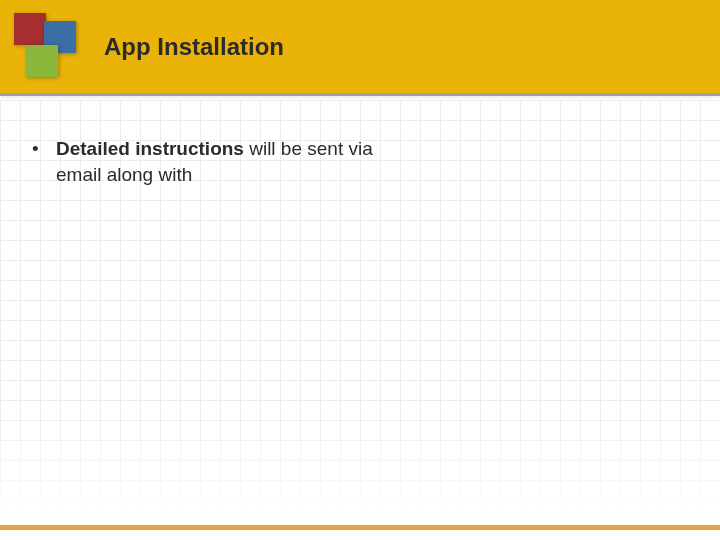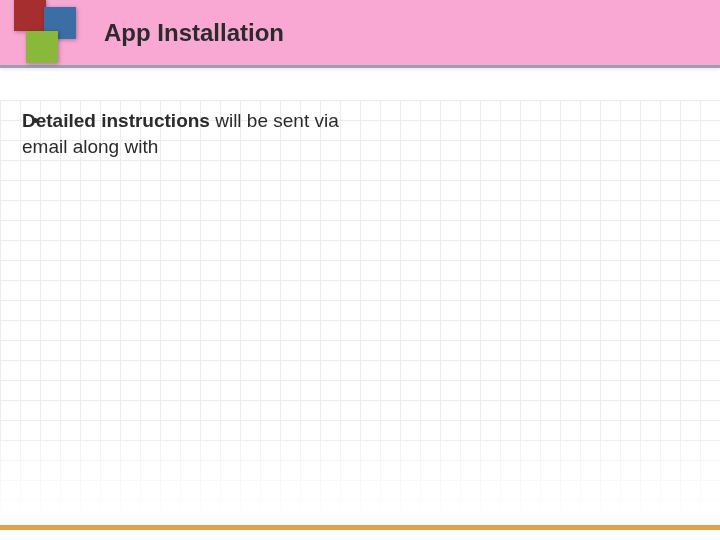--- a/index.html
+++ b/index.html
@@ -23,23 +23,23 @@
     background-size: 20px 20px;
     background-position: 0 0;
     z-index: 0;
     
     mask-image: linear-gradient(to bottom, #000 0%, #000 72%, transparent 95%);
     -webkit-mask-image: linear-gradient(to bottom, #000 0%, #000 72%, transparent 95%);
   }
   .header {
     position: relative;
     z-index: 2;
-    background: #f9a8d4;
+    background: #eab308;
     border-bottom: 3px solid #9aa0b0;
-    height: 68px;
+    height: 96px;
     display: flex;
     align-items: center;
     padding-left: 14px;
     box-shadow: 0 2px 3px rgba(0,0,0,0.08);
   }
   .logo {
     width: 68px;
     height: 68px;
     position: relative;
     flex-shrink: 0;
@@ -63,20 +63,21 @@
   .content {
     position: relative;
     z-index: 1;
     padding: 40px 32px 0 22px;
   }
   ul.bullets {
     list-style: none;
   }
   ul.bullets > li {
     position: relative;
+    padding-left: 34px;
     font-size: 19px;
     line-height: 1.35;
     color: #2b2b2b;
     margin-bottom: 36px;
     max-width: 360px;
   }
   ul.bullets > li::before {
     content: "•";
     position: absolute;
     left: 10px;

